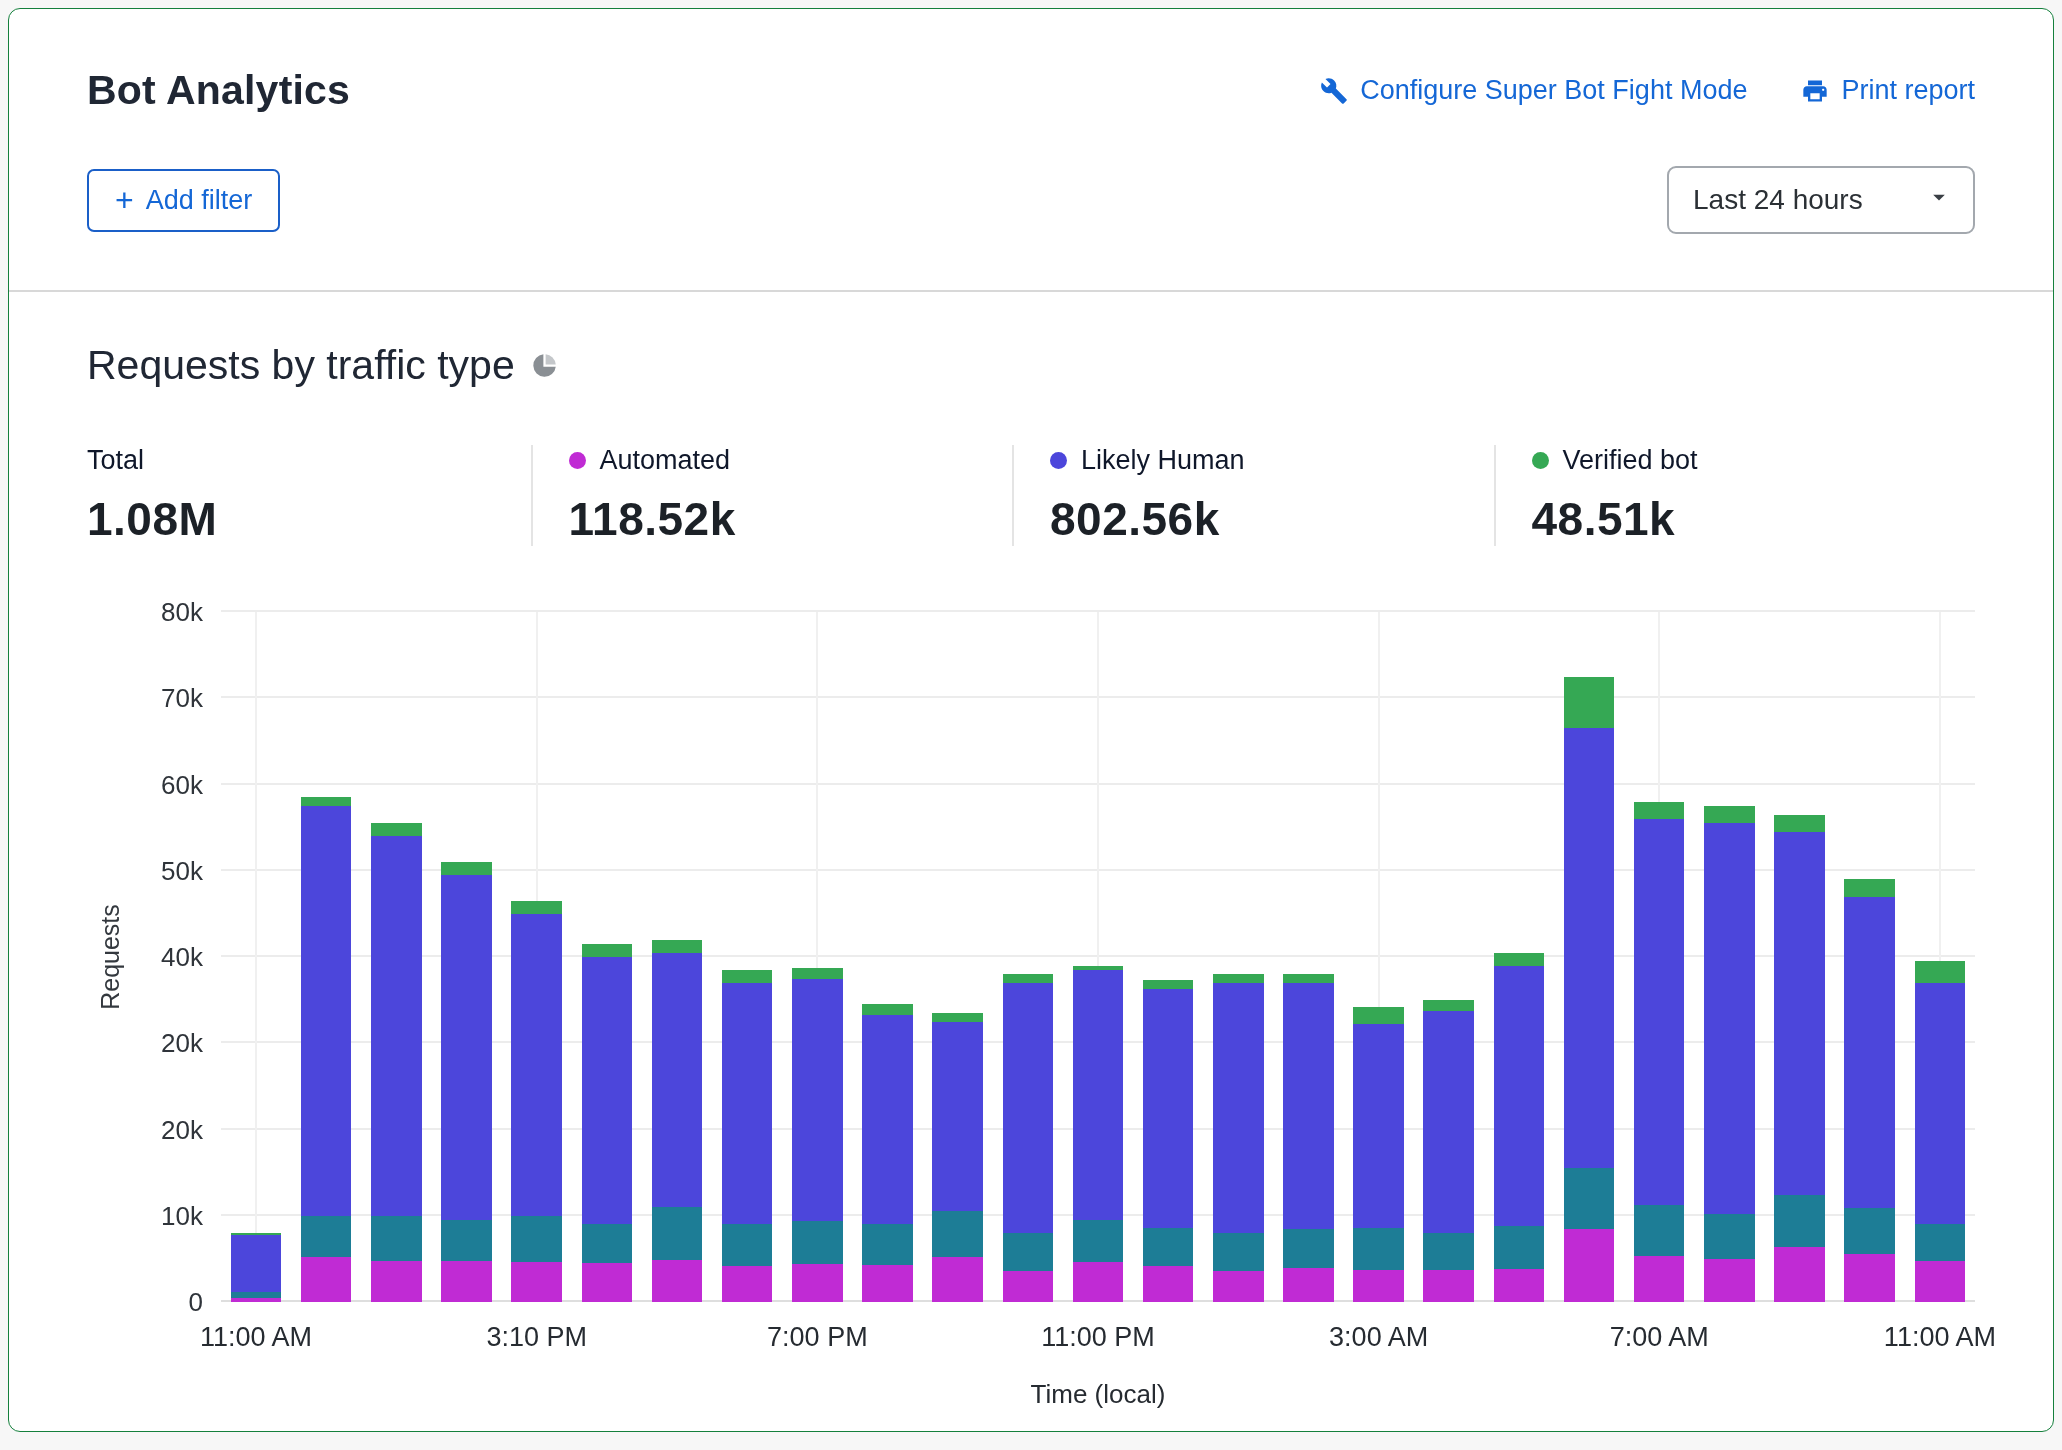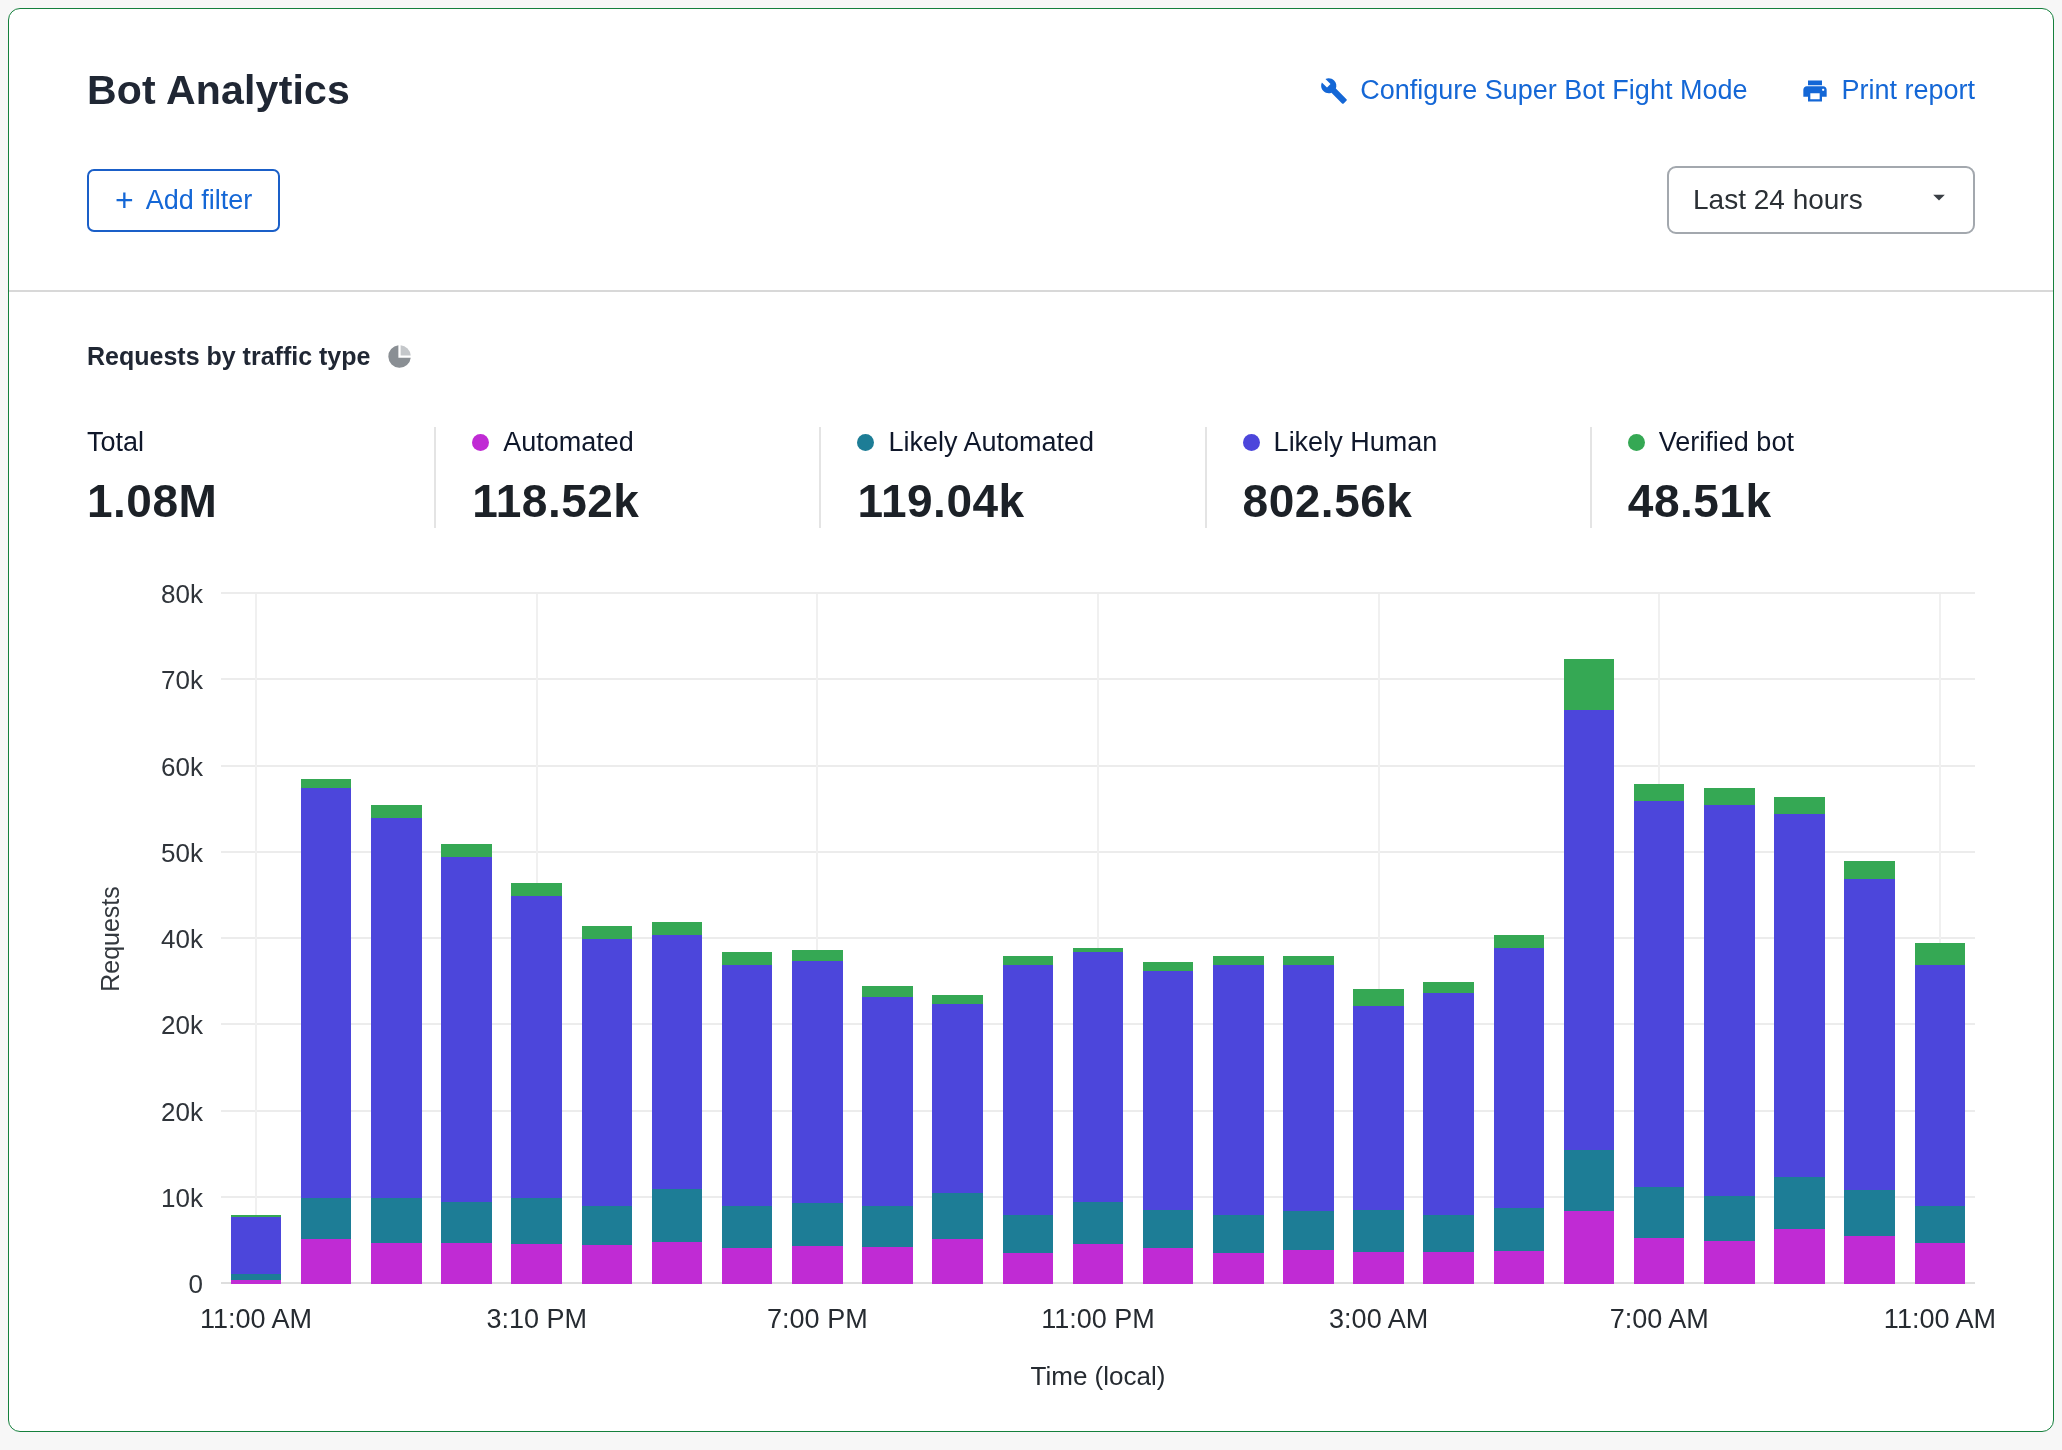--- a/index.html
+++ b/index.html
@@ -36,21 +36,21 @@
   .select {
     width: 308px; height: 68px;
     border: 2px solid #a3a8ae; border-radius: 9px;
     display: flex; align-items: center; justify-content: space-between;
     padding: 0 20px 0 24px;
     font-size: 28px; color: #2b3035; background: #fff; cursor: pointer;
   }
   .divider { border-top: 2px solid #d8d8d8; }
   
   .section { padding: 50px 78px 0 78px; }
-  h2 { font-size: 25px; font-weight: 700; color: #202734; display: flex; align-items: center; gap: 16px; }
+  h2 { font-size: 41px; font-weight: 400; color: #202734; display: flex; align-items: center; gap: 16px; }
   h2 svg { display: block; }
   .stats { display: flex; margin-top: 56px; }
   .stat { flex: 1; padding-left: 36px; border-left: 2px solid #e4e4e4; }
   .stat:first-child { padding-left: 0; border-left: none; }
   .stat-label { display: flex; align-items: center; gap: 14px; font-size: 27px; color: #0f172a; }
   .dot { width: 17px; height: 17px; border-radius: 50%; flex: 0 0 auto; }
   .stat-value { font-size: 46px; font-weight: 700; color: #1c2127; margin-top: 16px; letter-spacing: .5px; }
   
   .chart { margin-top: 66px; }
   .chart-grid {
@@ -149,27 +149,20 @@
         </div>
         <div class="stat">
           <div class="stat-label">
             <div class="dot" style="background: rgb(192, 43, 212);"></div>
             <div>Automated</div>
           </div>
           <div class="stat-value">118.52k</div>
         </div>
         <div class="stat">
           <div class="stat-label">
-            <div class="dot" style="background: rgb(29, 125, 150);"></div>
-            <div>Likely Automated</div>
-          </div>
-          <div class="stat-value">119.04k</div>
-        </div>
-        <div class="stat">
-          <div class="stat-label">
             <div class="dot" style="background: rgb(76, 70, 219);"></div>
             <div>Likely Human</div>
           </div>
           <div class="stat-value">802.56k</div>
         </div>
         <div class="stat">
           <div class="stat-label">
             <div class="dot" style="background: rgb(53, 168, 84);"></div>
             <div>Verified bot</div>
           </div>

